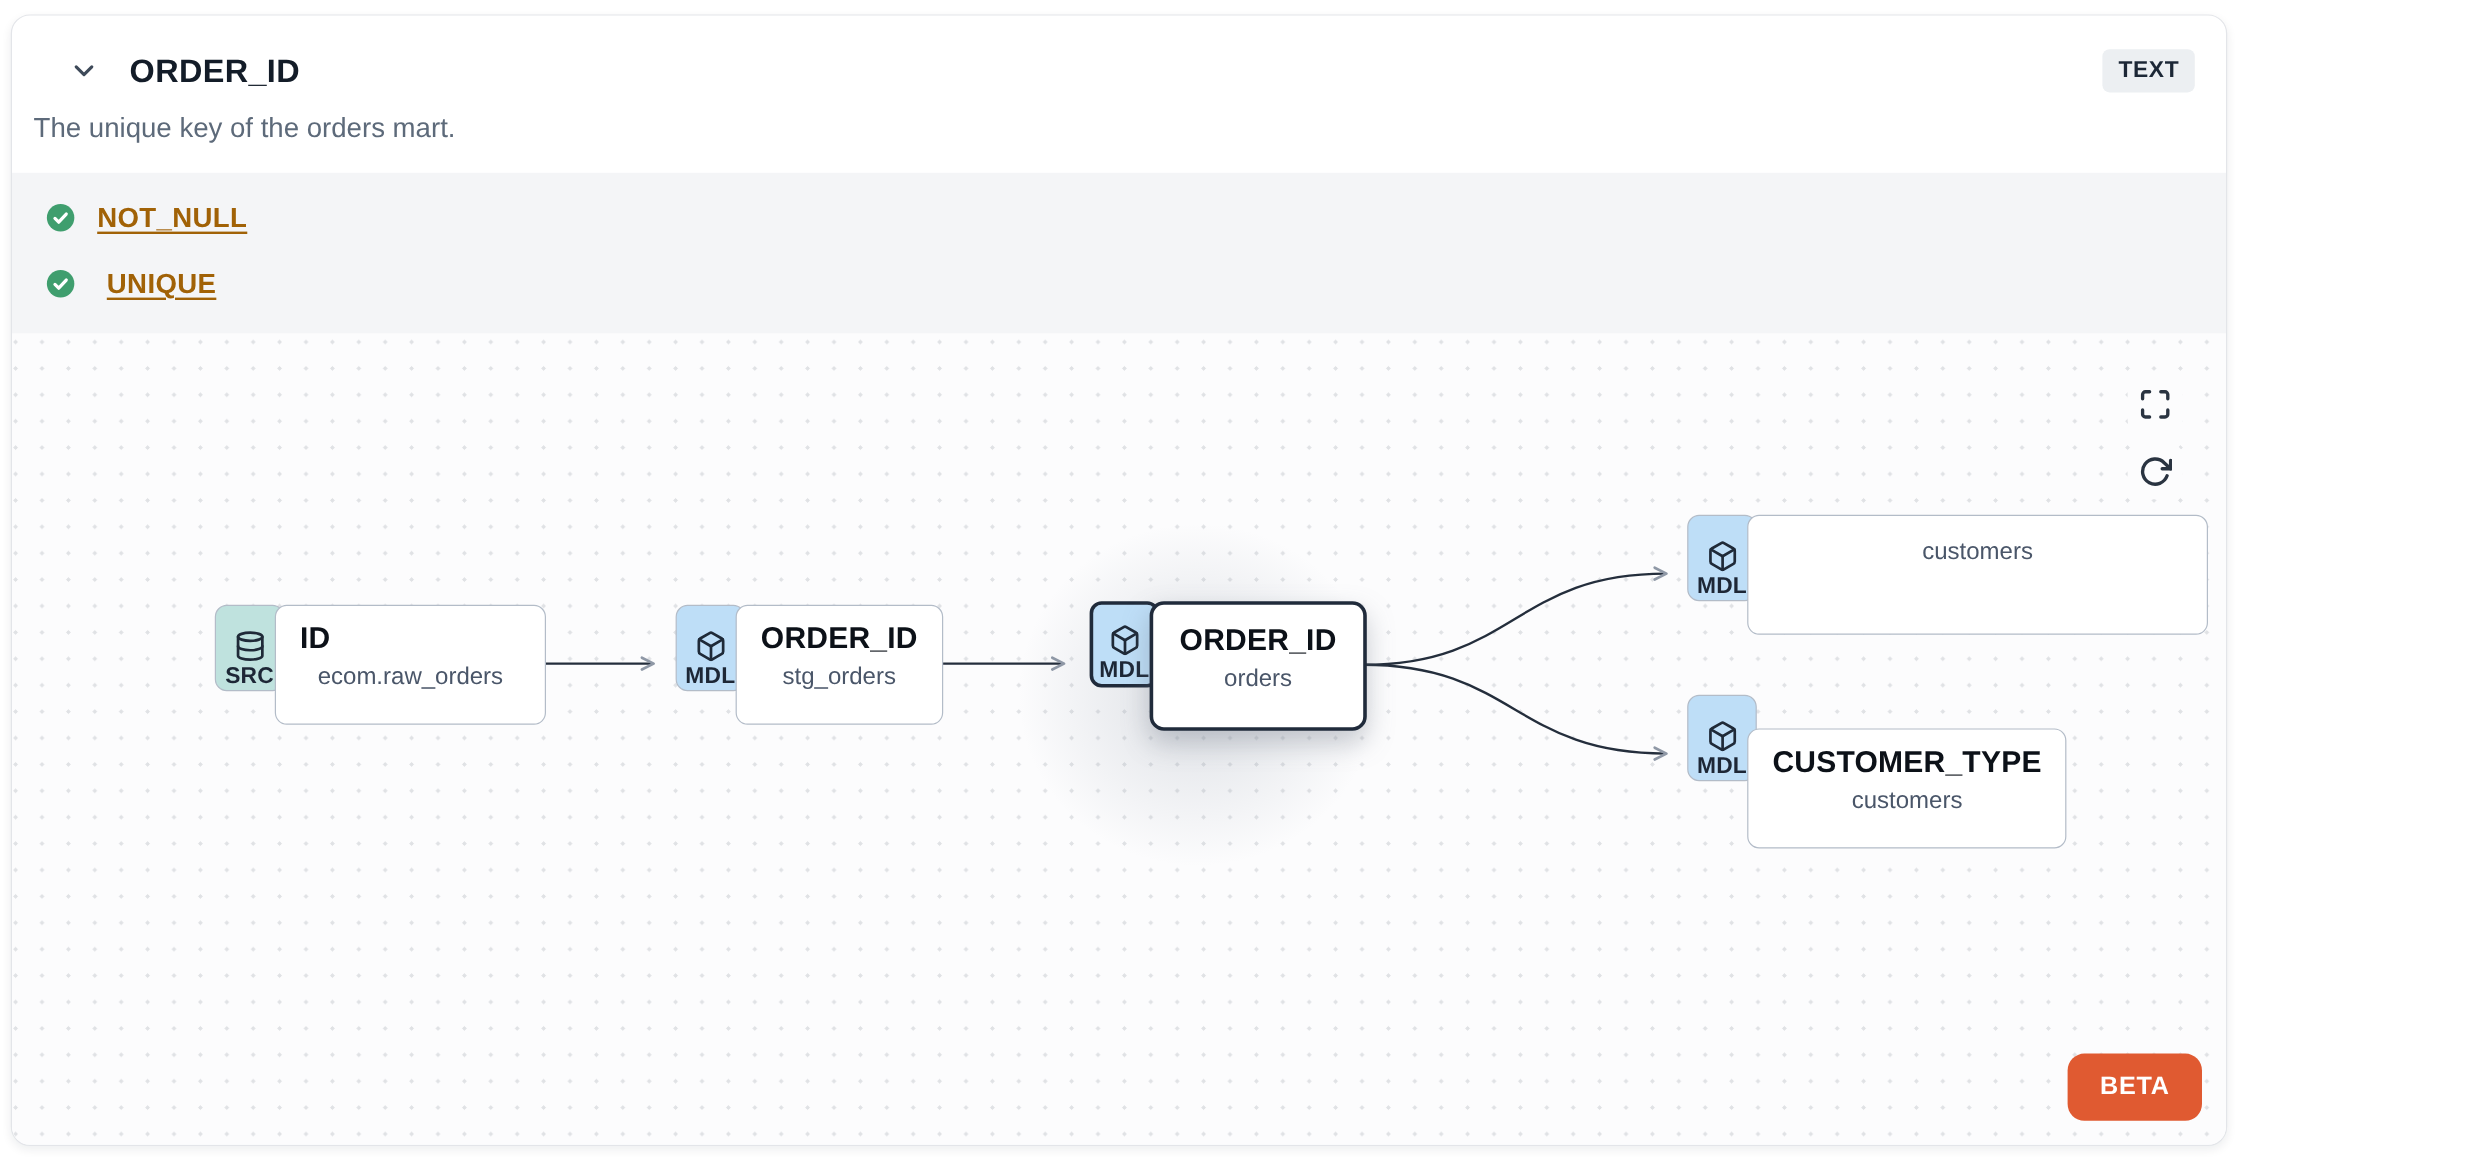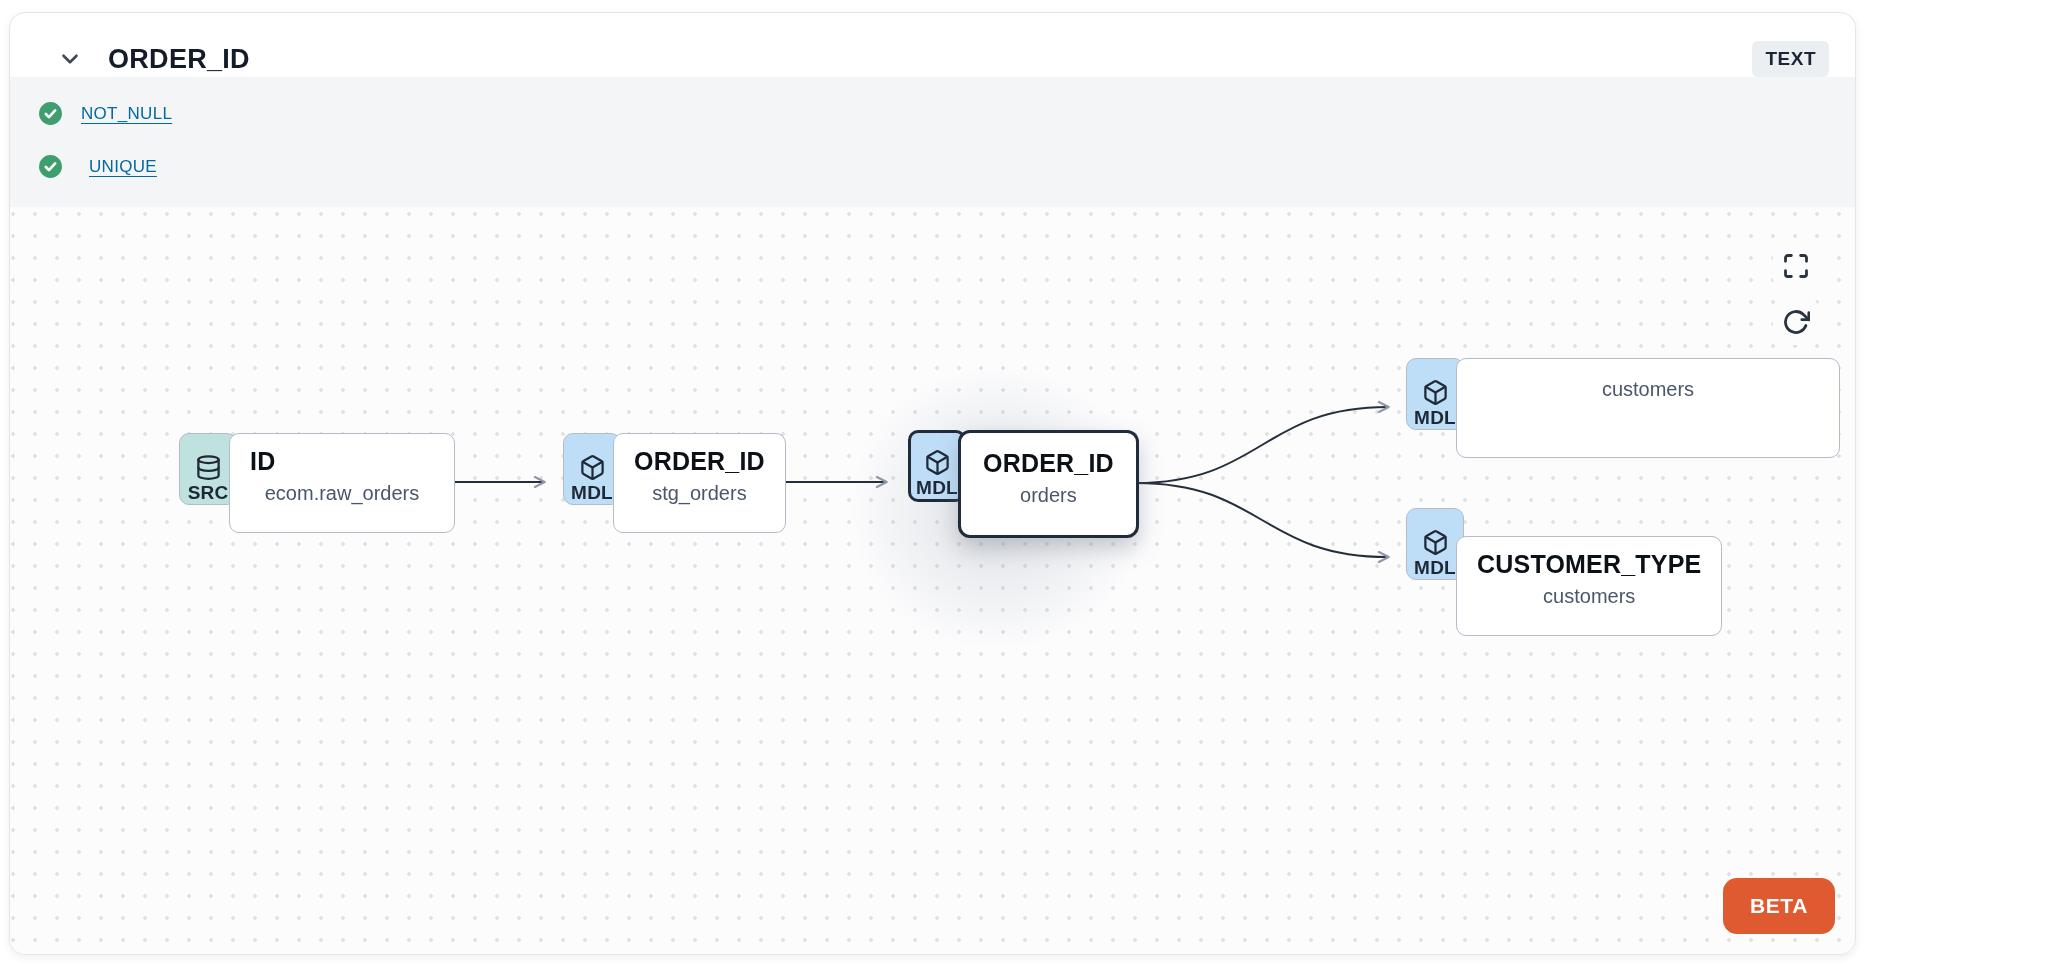--- a/index.html
+++ b/index.html
@@ -18,21 +18,21 @@
   .col-title { margin-left:22px; font-size:27px; font-weight:600; color:#131c28; letter-spacing:.3px; }
   .hdr-spacer { flex:1; }
   .type-badge { background:#eceff2; color:#1c2736; font-size:19px; font-weight:600;
                 padding:7px 13px; border-radius:6px; letter-spacing:.5px; }
   .descr { padding:16px 30px 24px 18px; font-size:23px; color:#5d6a7a; }
 
   
   .tests { background:#f4f5f7; padding:24px 30px 28px 28px; }
   .test-row { display:flex; align-items:center; gap:18px; }
   .test-row + .test-row { margin-top:28px;gap:26px; }
-  .test-link { font-size:17px; font-weight:400; color:#0369a1; text-decoration:underline;
+  .test-link { font-size:23px; font-weight:700; color:#a16207; text-decoration:underline;
                text-underline-offset:4px; letter-spacing:.3px; cursor:pointer; }
 
   
   .canvas { position:relative; flex:1; overflow:hidden;
             background-color:#fcfcfd;
             background-image:radial-gradient(circle, #e0e2e5 1.6px, transparent 1.8px);
             background-size:22px 22px; background-position:14px 18px; }
 
   .sel-glow { position:absolute; left:786px; top:108px; width:404px; height:386px;
               background:radial-gradient(closest-side, rgba(148,158,172,.30), rgba(148,158,172,0) 74%); }
@@ -82,20 +82,21 @@
   <div class="hdr">
     <button class="chev-btn">
       <svg width="26" height="26" viewBox="0 0 24 24">
         <polyline points="6 9 12 15 18 9" fill="none" stroke="#3e4a59" stroke-width="2.4" stroke-linecap="round" stroke-linejoin="round"></polyline>
       </svg>
     </button>
     <div class="col-title">ORDER_ID</div>
     <div class="hdr-spacer"></div>
     <div class="type-badge">TEXT</div>
   </div>
+  <div class="descr">The unique key of the orders mart.</div>
 
   <div class="tests">
     <div class="test-row">
       <svg width="25" height="25" viewBox="0 0 24 24">
         <circle cx="12" cy="12" r="11" fill="#3f9e6e"></circle>
         <polyline points="7.5 12.5 10.5 15.5 16.5 9" fill="none" stroke="#fff" stroke-width="2.6" stroke-linecap="round" stroke-linejoin="round"></polyline>
       </svg>
       <a class="test-link">NOT_NULL</a>
     </div>
     <div class="test-row">

